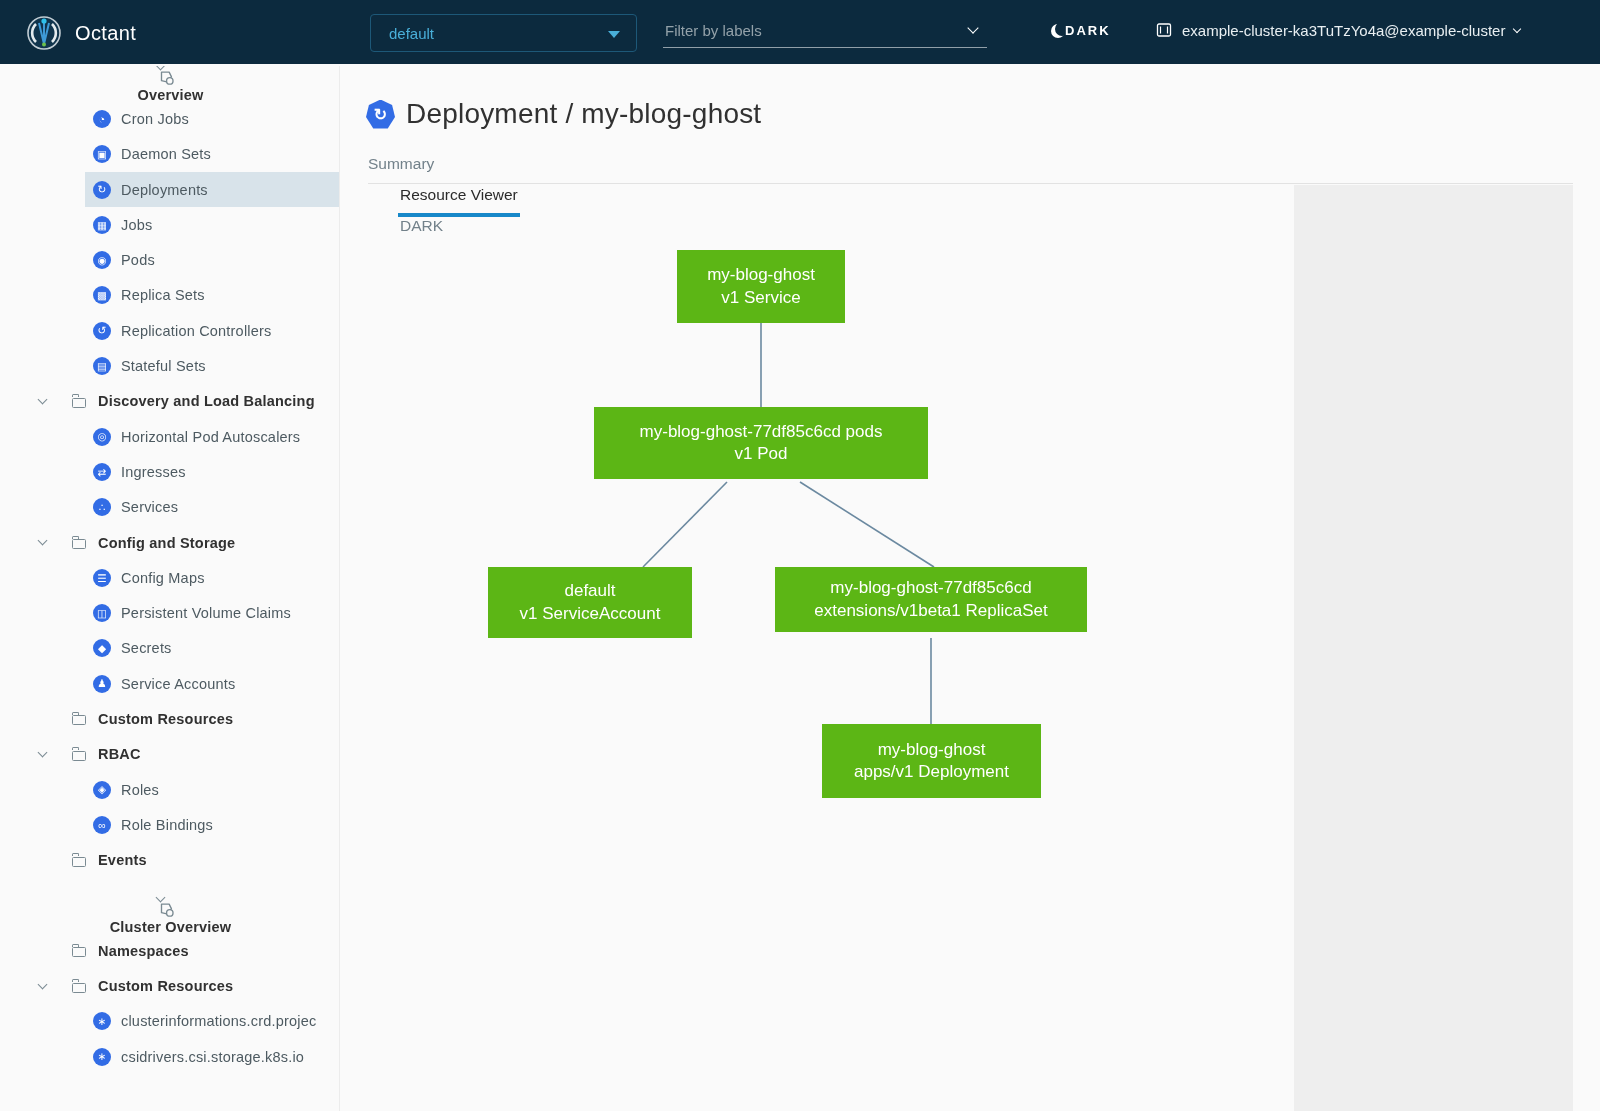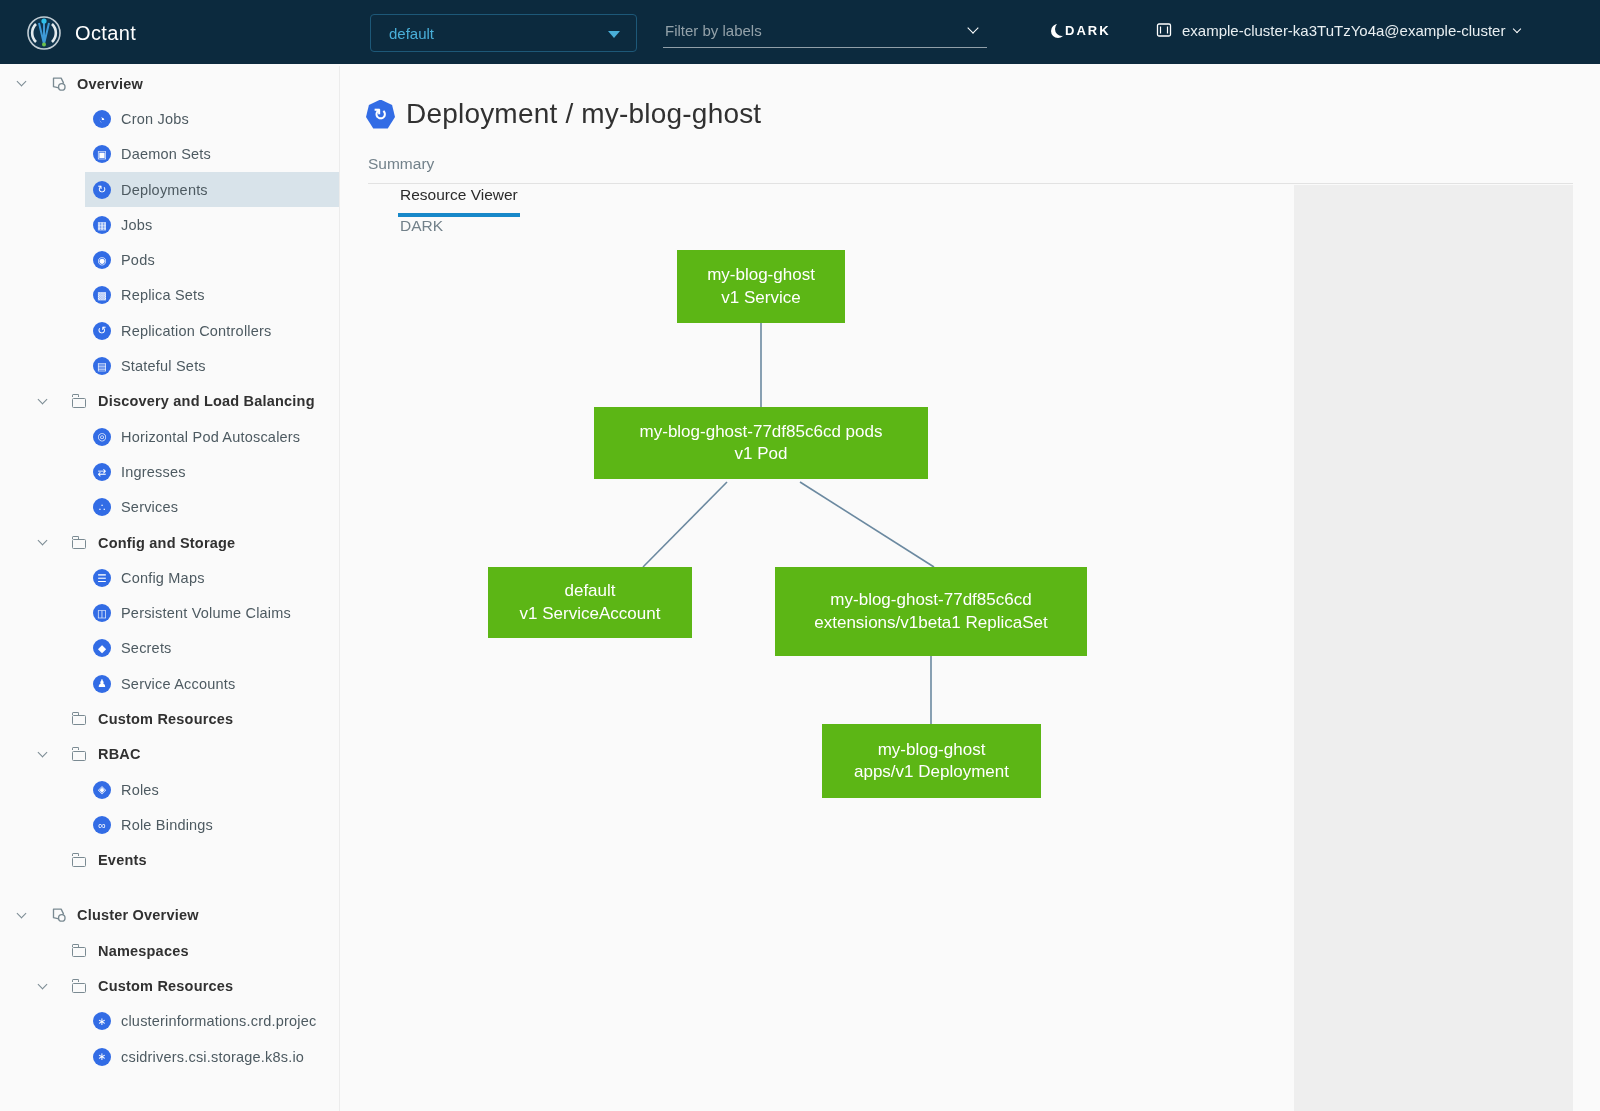--- a/index.html
+++ b/index.html
@@ -23,21 +23,21 @@
   .wchev{display:inline-block;width:8px;height:8px;border-right:1.6px solid #fff;border-bottom:1.6px solid #fff;transform:rotate(45deg);}
   .filter .wchev{position:absolute;right:10px;top:8px;}
   .darktoggle{position:absolute;left:1051px;top:23px;display:flex;align-items:center;color:#fff;cursor:pointer;}
   .moon{width:14px;height:14px;border-radius:50%;box-shadow:inset 4px -2px 0 0 #fff;}
   .dark-label{font-size:13px;font-weight:bold;letter-spacing:2px;}
   .cluster{position:absolute;left:1155px;top:21px;display:flex;align-items:center;gap:9px;color:#e9eff2;font-size:15px;cursor:pointer;}
   .cluster .wchev{width:6px;height:6px;border-width:1.4px;margin-top:-3px;}
   
   .sidebar{position:absolute;left:0;top:66px;width:340px;height:1045px;background:#fafafa;border-right:1px solid #ececec;overflow:hidden;z-index:5;}
   .row{height:35.3px;display:flex;align-items:center;font-size:14.5px;color:#4d5a61;cursor:pointer;white-space:nowrap;}
-  .row.lvl0{padding-left:15px;}
+  .row.lvl0{padding-left:2px;flex-direction:column;}
   .row.lvl1{padding-left:36px;}
   .row.lvl2{padding-left:93px;}
   .row.bold .label{font-weight:bold;color:#313131;}
   .row.selected{background:linear-gradient(90deg,transparent 85px,var(--selected-bg) 85px);}
   .spacer{height:20px;}
   .chevbox{width:34px;display:flex;align-items:center;padding-left:3px;flex:none;}
   .chev{width:7px;height:7px;border-right:1.5px solid #7a8a92;border-bottom:1.5px solid #7a8a92;transform:rotate(45deg);margin-top:-4px;}
   .iconbox{width:18px;height:18px;margin-right:10px;display:flex;align-items:center;justify-content:center;flex:none;}
   .ic-k8s{background:var(--k8s-blue);border-radius:50%;color:#fff;}
   .glyph{font-size:10.5px;line-height:1;}
@@ -420,21 +420,21 @@
         <div class="gnode" style="left: 254px; top: 341px; width: 334px; height: 72px;">
           <span>my-blog-ghost-77df85c6cd pods</span>
           <span>v1 Pod</span>
         </div>
 
         <div class="gnode" style="left: 148px; top: 501px; width: 204px; height: 71px;">
           <span>default</span>
           <span>v1 ServiceAccount</span>
         </div>
 
-        <div class="gnode" style="left: 435px; top: 501px; width: 312px; height: 89px;">
+        <div class="gnode" style="left: 435px; top: 501px; width: 312px; height: 65px;">
           <span>my-blog-ghost-77df85c6cd</span>
           <span>extensions/v1beta1 ReplicaSet</span>
         </div>
 
         <div class="gnode" style="left: 482px; top: 658px; width: 219px; height: 74px;">
           <span>my-blog-ghost</span>
           <span>apps/v1 Deployment</span>
         </div>
       </div>
   </div>

